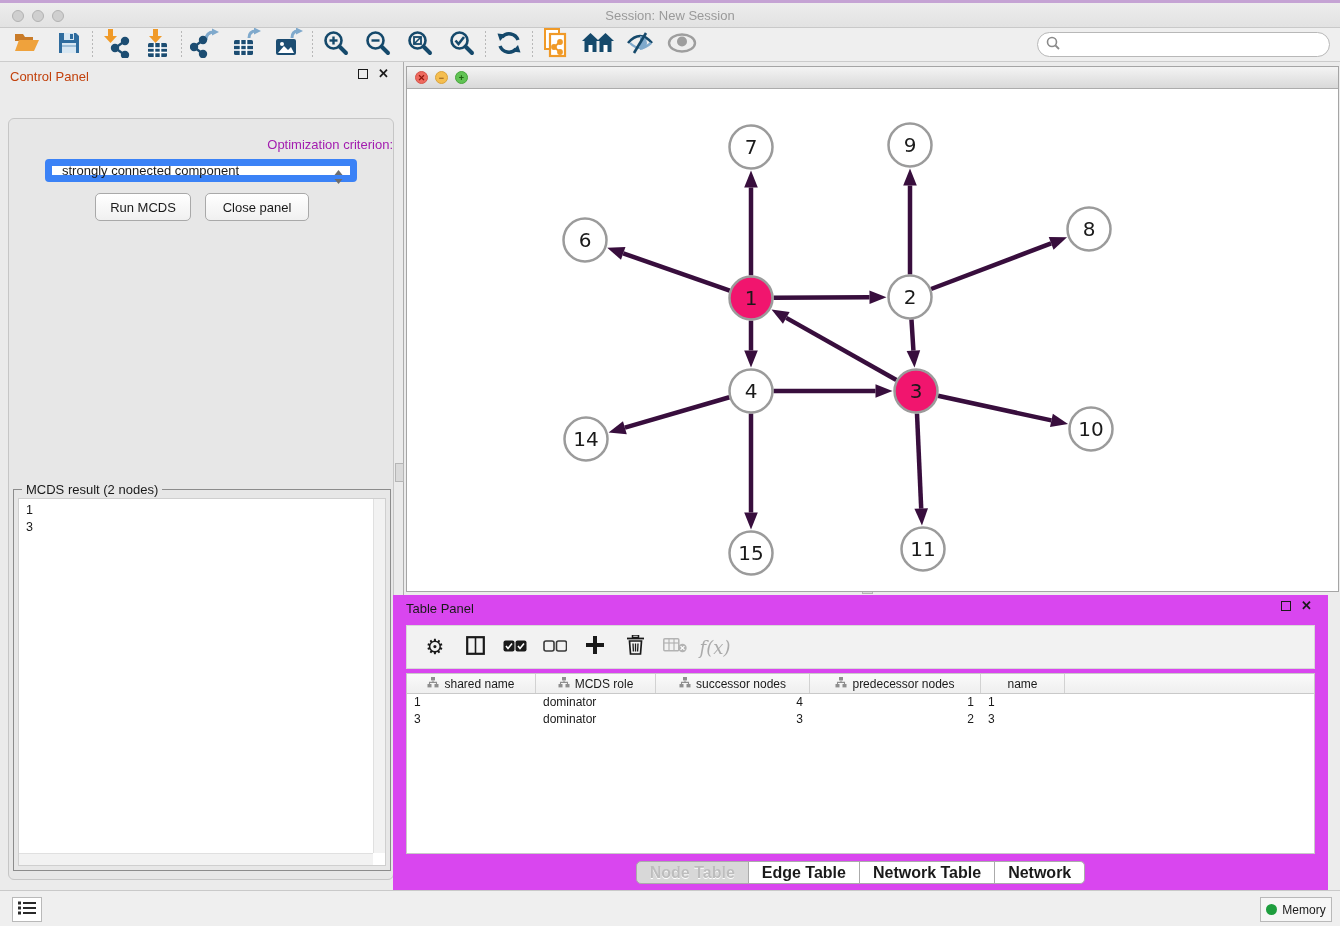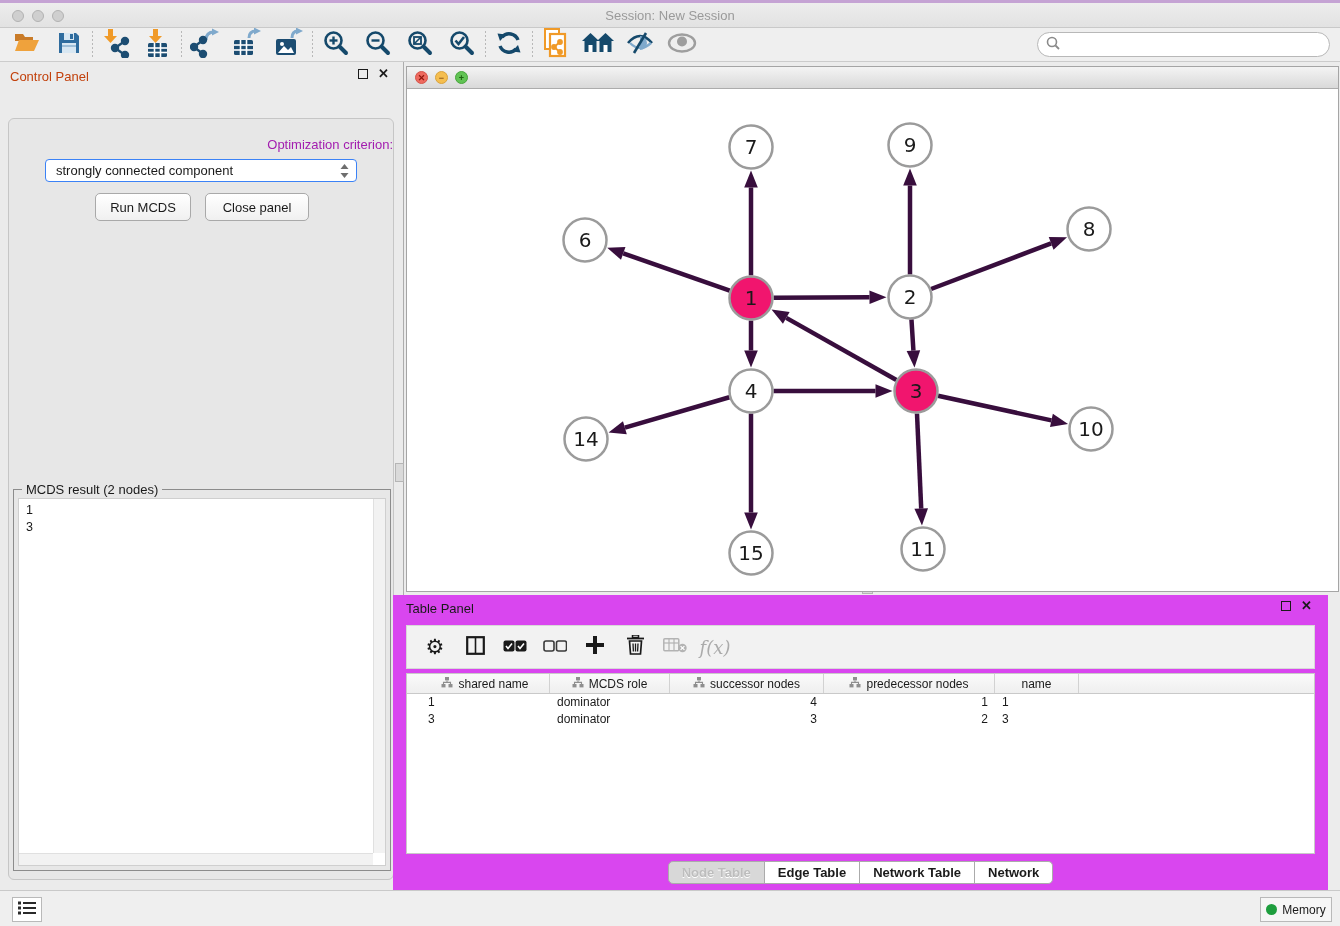--- a/index.html
+++ b/index.html
@@ -36,21 +36,21 @@
   .cp-tab { height:21px; padding:0 14px; font-size:13px; font-weight:bold; color:#1A1A1A;
     background:#FFFFFF; border:1px solid #ABABAB; border-left:none; display:flex; align-items:center; }
   .cp-tab:first-child { border-left:1px solid #ABABAB; border-radius:4px 0 0 4px; }
   .cp-tab:last-child { border-radius:0 4px 4px 0; }
   .cp-tab.active { background:#DCDCDC; color:#B3B3B3; }
 
   .cp-content { position:absolute; left:8px; top:56px; width:386px; height:762px;
     background:#E7E7E7; border:1px solid #C6C6C6; border-radius:6px; }
   .opt-label { position:absolute; left:0; width:100%; top:18px; text-align:right; font-size:13px; color:#a21caf; }
   .combo { position:absolute; left:36px; top:40px; width:312px; height:23px; background:#FFFFFF;
-    border:1px solid #3b82f6; border-radius:4px; font-size:13px; color:#1A1A1A;
+    border:7px solid #3b82f6; border-radius:4px; font-size:13px; color:#1A1A1A;
     display:flex; align-items:center; padding-left:10px; }
   .combo .chev { position:absolute; right:7px; top:3px; }
   .btn { position:absolute; height:28px; background:linear-gradient(#FFFFFF,#F0F0F0);
     border:1px solid #A9A9A9; border-radius:5px; font-size:13px; color:#1A1A1A;
     display:flex; align-items:center; justify-content:center; }
   .btn-run { left:86px; top:74px; width:96px; }
   .btn-close { left:196px; top:74px; width:104px; }
 
   .result-box { position:absolute; left:4px; top:370px; width:378px; height:382px;
     border:1px solid #8C8C8C; background:#E7E7E7; }
@@ -88,25 +88,25 @@
   .gear-glyph { font-family:"DejaVu Sans", sans-serif; font-size:21px; color:#1A1A1A; }
   .fx-glyph { font-family:"DejaVu Serif", serif; font-style:italic; font-size:18px; color:#ABABAB; }
 
   .tp-table { position:absolute; left:13px; top:78px; width:909px; height:181px;
     background:#FFFFFF; border:1px solid #C9C9C9; overflow:hidden; }
   .thead { display:flex; height:20px; background:linear-gradient(#FAFAFA,#EFEFEF); border-bottom:1px solid #C9C9C9; }
   .th { display:flex; align-items:center; justify-content:center; gap:5px; font-size:12px; color:#1A1A1A;
     border-right:1px solid #D2D2D2; height:100%; }
   .trow { display:flex; height:17px; font-size:12px; color:#1A1A1A; }
   .td { padding:1px 7px; }
-  .c0 { width:129px;margin-left:14px; } .c1 { width:120px; } .c2 { width:154px; } .c3 { width:171px; } .c4 { width:84px; }
+  .c0 { width:129px; } .c1 { width:120px; } .c2 { width:154px; } .c3 { width:171px; } .c4 { width:84px; }
   .num { text-align:right; }
 
   .tp-tabs { position:absolute; left:0; top:266px; width:100%; display:flex; justify-content:center; }
-  .tp-tab { height:23px; padding:0 13px; font-size:13px; font-weight:bold; color:#1A1A1A;
+  .tp-tab { height:23px; padding:0 13px; font-size:16px; font-weight:bold; color:#1A1A1A;
     background:#FFFFFF; border:1px solid #ABABAB; border-left:none; display:flex; align-items:center; }
   .tp-tab:first-child { border-left:1px solid #ABABAB; border-radius:5px 0 0 5px; }
   .tp-tab:last-child { border-radius:0 5px 5px 0; }
   .tp-tab.active { background:#D8D8D8; color:#BDBDBD; text-shadow:0 1px 0 #FFFFFF; }
 
   
   .statusbar { position:absolute; left:0; top:890px; width:1340px; height:36px;
     background:#EFEFEF; border-top:1px solid #C9C9C9; }
   .list-btn { position:absolute; left:12px; top:6px; width:30px; height:25px; background:#FFFFFF;
     border:1px solid #B9B9B9; display:flex; align-items:center; justify-content:center; }

